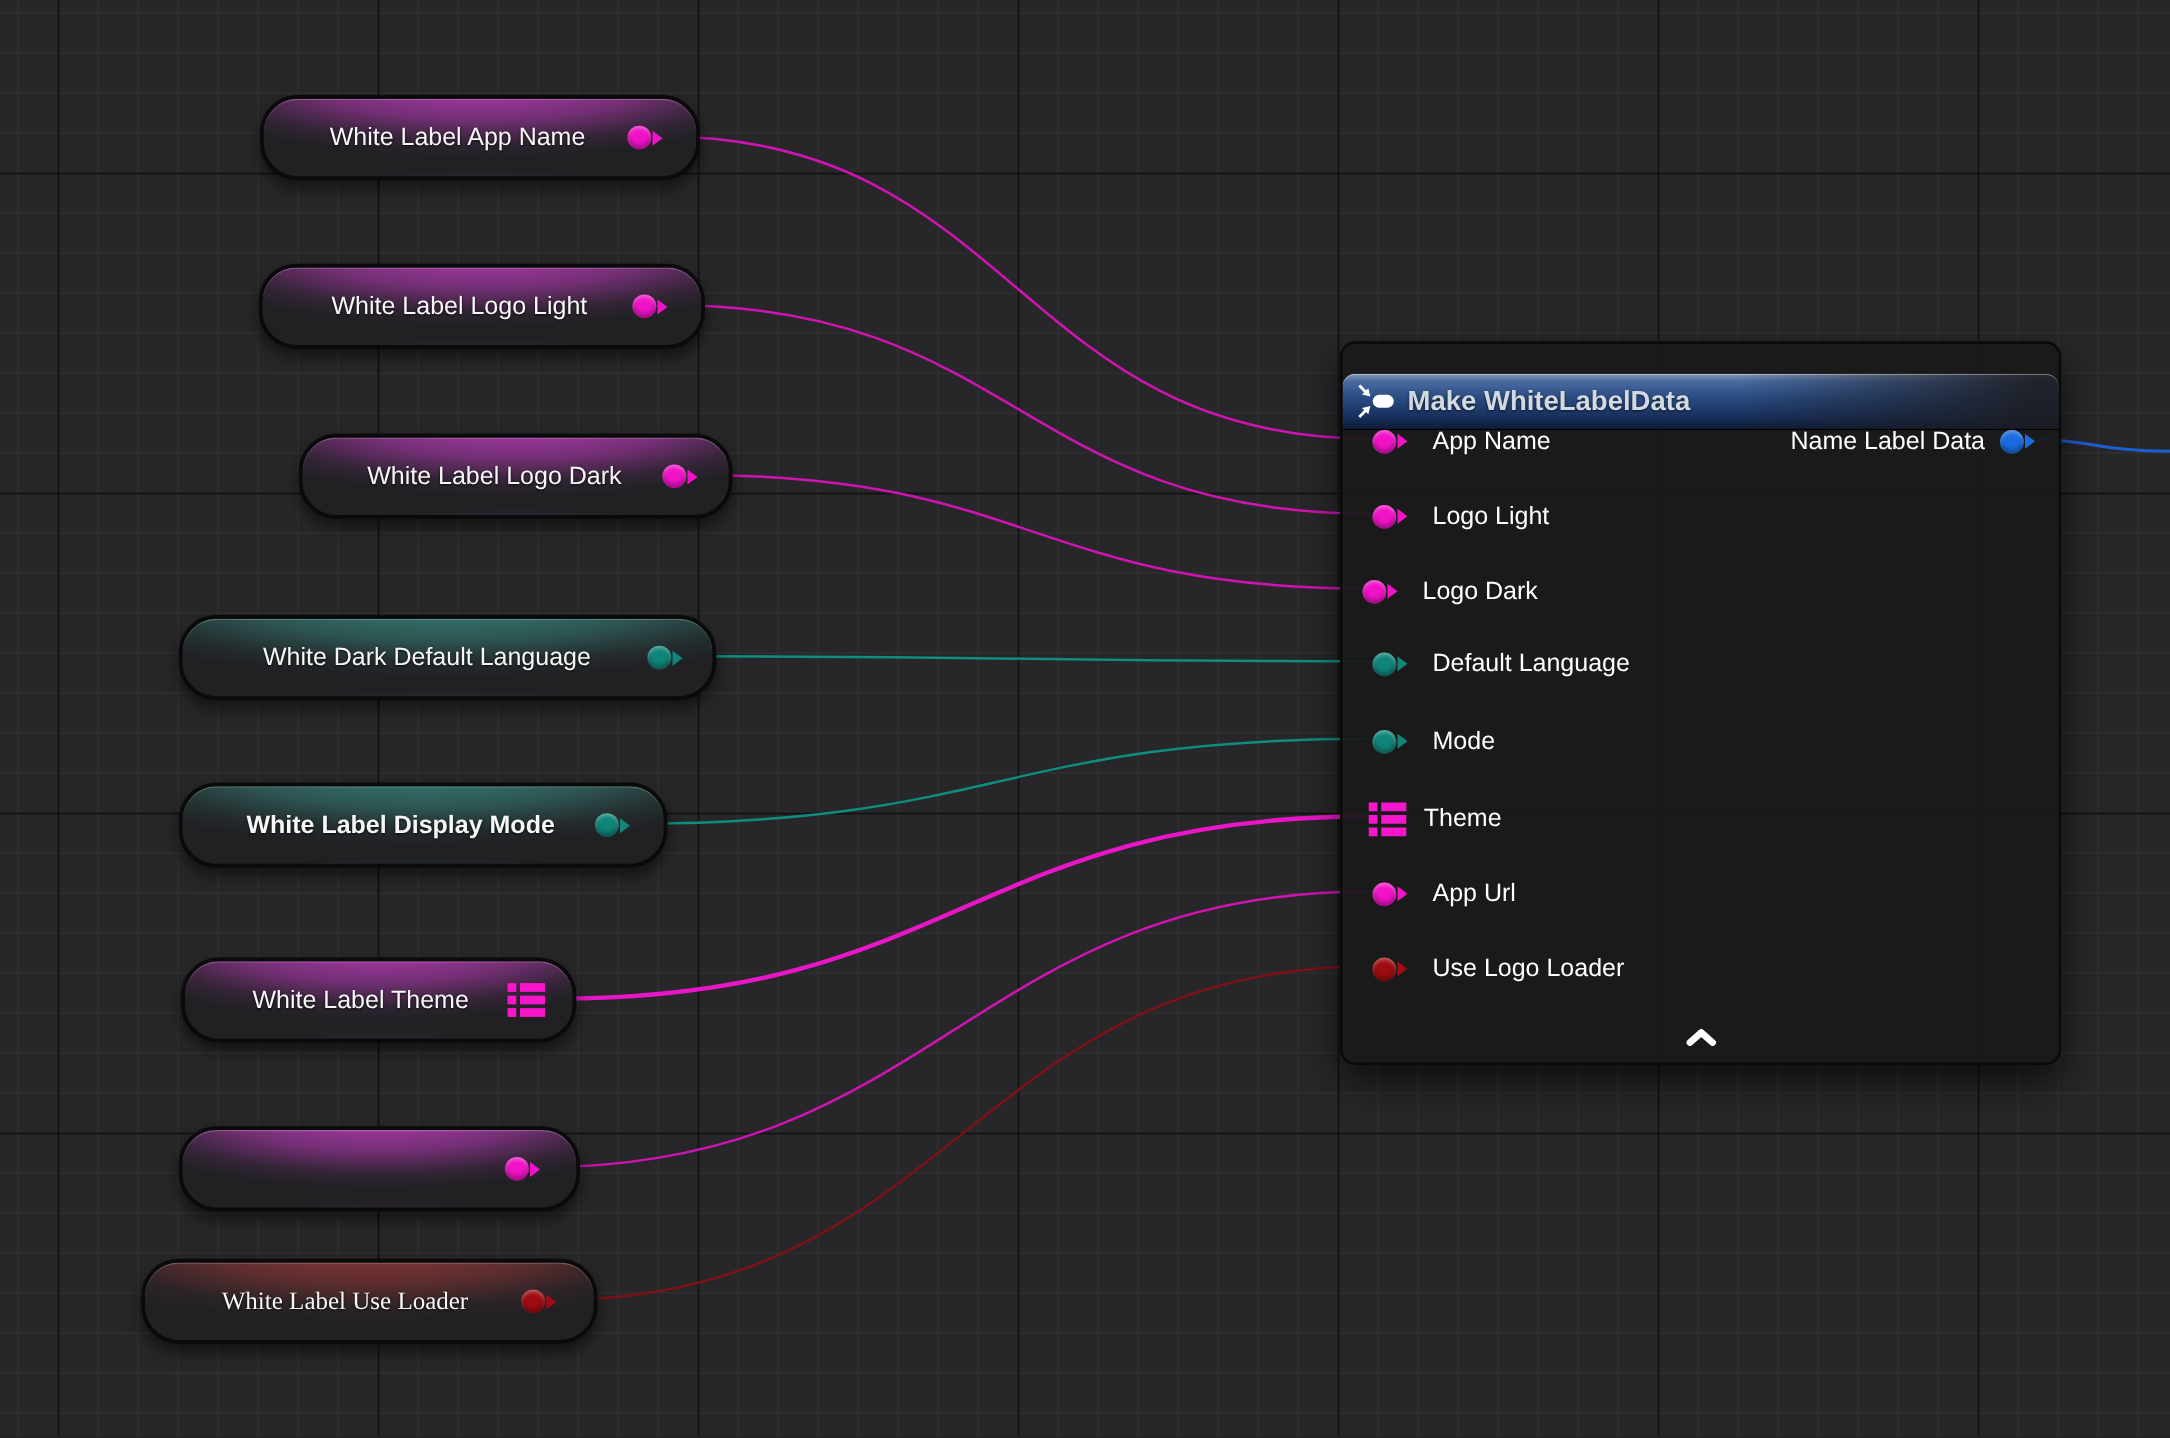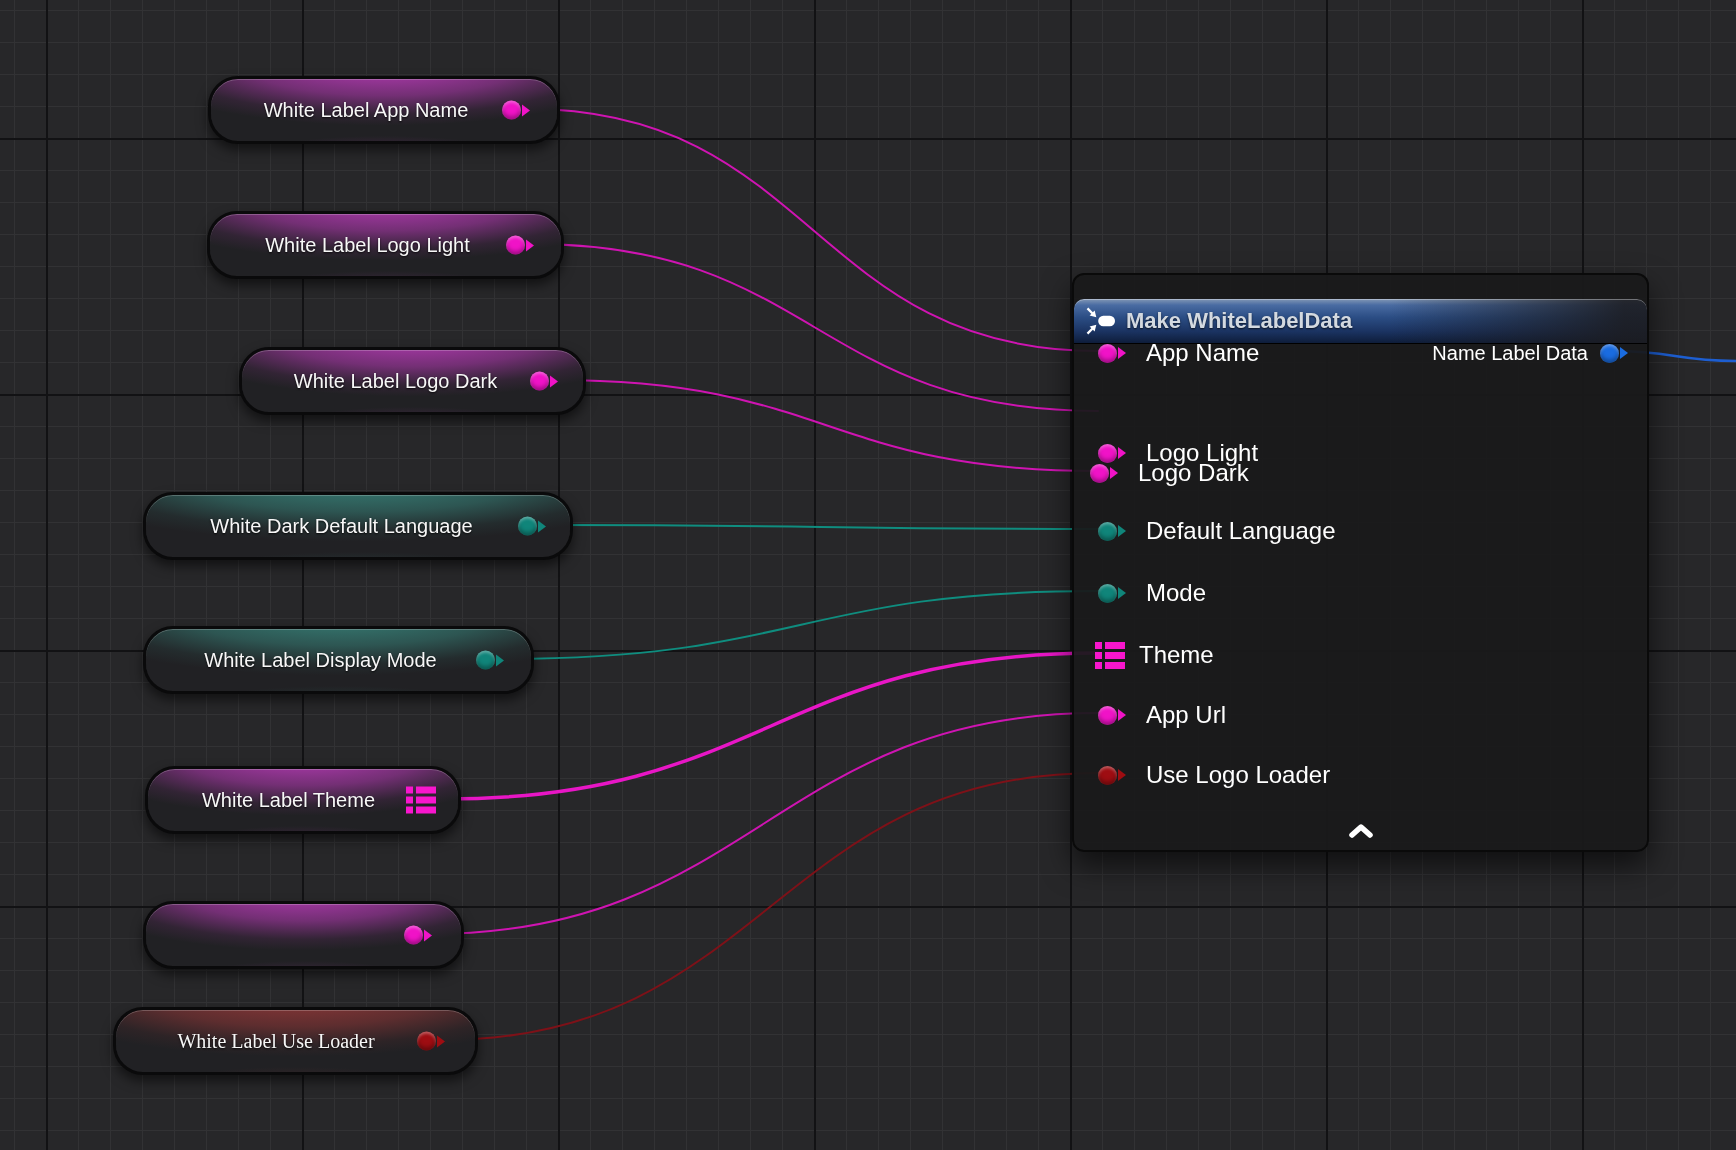--- a/index.html
+++ b/index.html
@@ -49,21 +49,21 @@
     border-radius:10px 10px 0 0;
     display:flex;align-items:center;gap:10px;padding:0 12px;
     font-size:22px;font-weight:bold;color:#d3d9e0;
     text-shadow:0 1px 2px rgba(0,0,0,.7);
     background:
       linear-gradient(90deg, rgba(20,20,24,0) 0%, rgba(20,20,24,0) 55%, rgba(28,28,32,.9) 96%),
       linear-gradient(180deg,#8297b5 0%,#496ba2 14%,#2b4d84 42%,#1a3260 75%,#0e1d3a 100%);
     box-shadow:inset 0 1px 0 rgba(255,255,255,.35), 0 1px 0 #000;
     margin-top:24px;
   }
-  .pin-row{position:absolute;height:30px;display:flex;align-items:center;gap:14px;font-size:24px;}
+  .pin-row{position:absolute;height:30px;display:flex;align-items:center;gap:14px;font-size:20px;}
   .pin-row .plabel{white-space:nowrap;line-height:30px;}
   .out-row{position:absolute;height:30px;display:flex;align-items:center;gap:12px;font-size:20px;}
   .chev{position:absolute;left:50%;transform:translateX(-50%);bottom:8px;cursor:pointer;}
 </style>
 </head>
 <body>
 
 <div id="canvas">
   <svg id="wires" width="1736" height="1150">
       <path d="M528,109 C813,109 813,351 1098,351" stroke="#cf14b2" stroke-width="2"></path>
@@ -99,21 +99,21 @@
           <span class="wedge"></span>
         </span>
   </div>
       <div class="getter" style="left: 143px; top: 492px; width: 424px; height: 62px; background: radial-gradient(110% 150% at 50% -30%, rgba(58, 140, 130, 0.94) 0%, rgba(58, 140, 130, 0.49) 38%, rgba(58, 140, 130, 0.1) 58%, transparent 70%), radial-gradient(70% 70% at 50% 135%, rgba(58, 140, 130, 0.314) 0%, transparent 62%), rgb(33, 33, 36);">
     <span class="glabel" style="right: 57px; line-height: 62px;">White Dark Default Language</span>
     <span class="pin" style="color: rgb(16, 133, 122); left: 372px;">
           <span class="cpin"></span>
           <span class="wedge"></span>
         </span>
   </div>
-      <div class="getter" style="left: 143px; top: 626px; width: 385px; height: 62px; background: radial-gradient(110% 150% at 50% -30%, rgba(58, 140, 130, 0.94) 0%, rgba(58, 140, 130, 0.49) 38%, rgba(58, 140, 130, 0.1) 58%, transparent 70%), radial-gradient(70% 70% at 50% 135%, rgba(58, 140, 130, 0.314) 0%, transparent 62%), rgb(33, 33, 36);">
+      <div class="getter" style="left: 143px; top: 626px; width: 385px; height: 62px; background: radial-gradient(110% 150% at 50% -30%, rgba(58, 140, 130, 0.94) 0%, rgba(58, 140, 130, 0.49) 38%, rgba(58, 140, 130, 0.1) 58%, transparent 70%), radial-gradient(70% 70% at 50% 135%, rgba(58, 140, 130, 0.314) 0%, transparent 62%), rgb(33, 33, 36); font-weight: bold;">
     <span class="glabel" style="right: 60px; line-height: 62px;">White Label Display Mode</span>
     <span class="pin" style="color: rgb(16, 133, 122); left: 330px;">
           <span class="cpin"></span>
           <span class="wedge"></span>
         </span>
   </div>
       <div class="getter" style="left: 145px; top: 766px; width: 310px; height: 62px; background: radial-gradient(110% 150% at 50% -30%, rgba(201, 62, 200, 0.94) 0%, rgba(201, 62, 200, 0.49) 38%, rgba(201, 62, 200, 0.1) 58%, transparent 70%), radial-gradient(70% 70% at 50% 135%, rgba(201, 62, 200, 0.314) 0%, transparent 62%), rgb(33, 33, 36);">
     <span class="glabel" style="right: 53px; line-height: 62px;">White Label Theme</span>
     <span class="pin" style="color: rgb(248, 22, 205); left: 258px;">
           <span class="struct-icon">
@@ -159,21 +159,21 @@
       <span>Make WhiteLabelData</span>
     </div>
     <div id="make-inputs">
         <div class="pin-row" style="top: 63px; left: 24px;">
           <span class="pin" style="position: static; transform: none; color: rgb(240, 19, 199);">
             <span class="cpin"></span>
             <span class="wedge"></span>
           </span>
           <span class="plabel">App Name</span>
         </div>
-        <div class="pin-row" style="top: 123px; left: 24px; margin-top: 40px;">
+        <div class="pin-row" style="top: 123px; left: 24px;">
           <span class="pin" style="position: static; transform: none; color: rgb(240, 19, 199);">
             <span class="cpin"></span>
             <span class="wedge"></span>
           </span>
           <span class="plabel">Logo Light</span>
         </div>
         <div class="pin-row" style="top: 183px; left: 16px;">
           <span class="pin" style="position: static; transform: none; color: rgb(240, 19, 199);">
             <span class="cpin"></span>
             <span class="wedge"></span>

